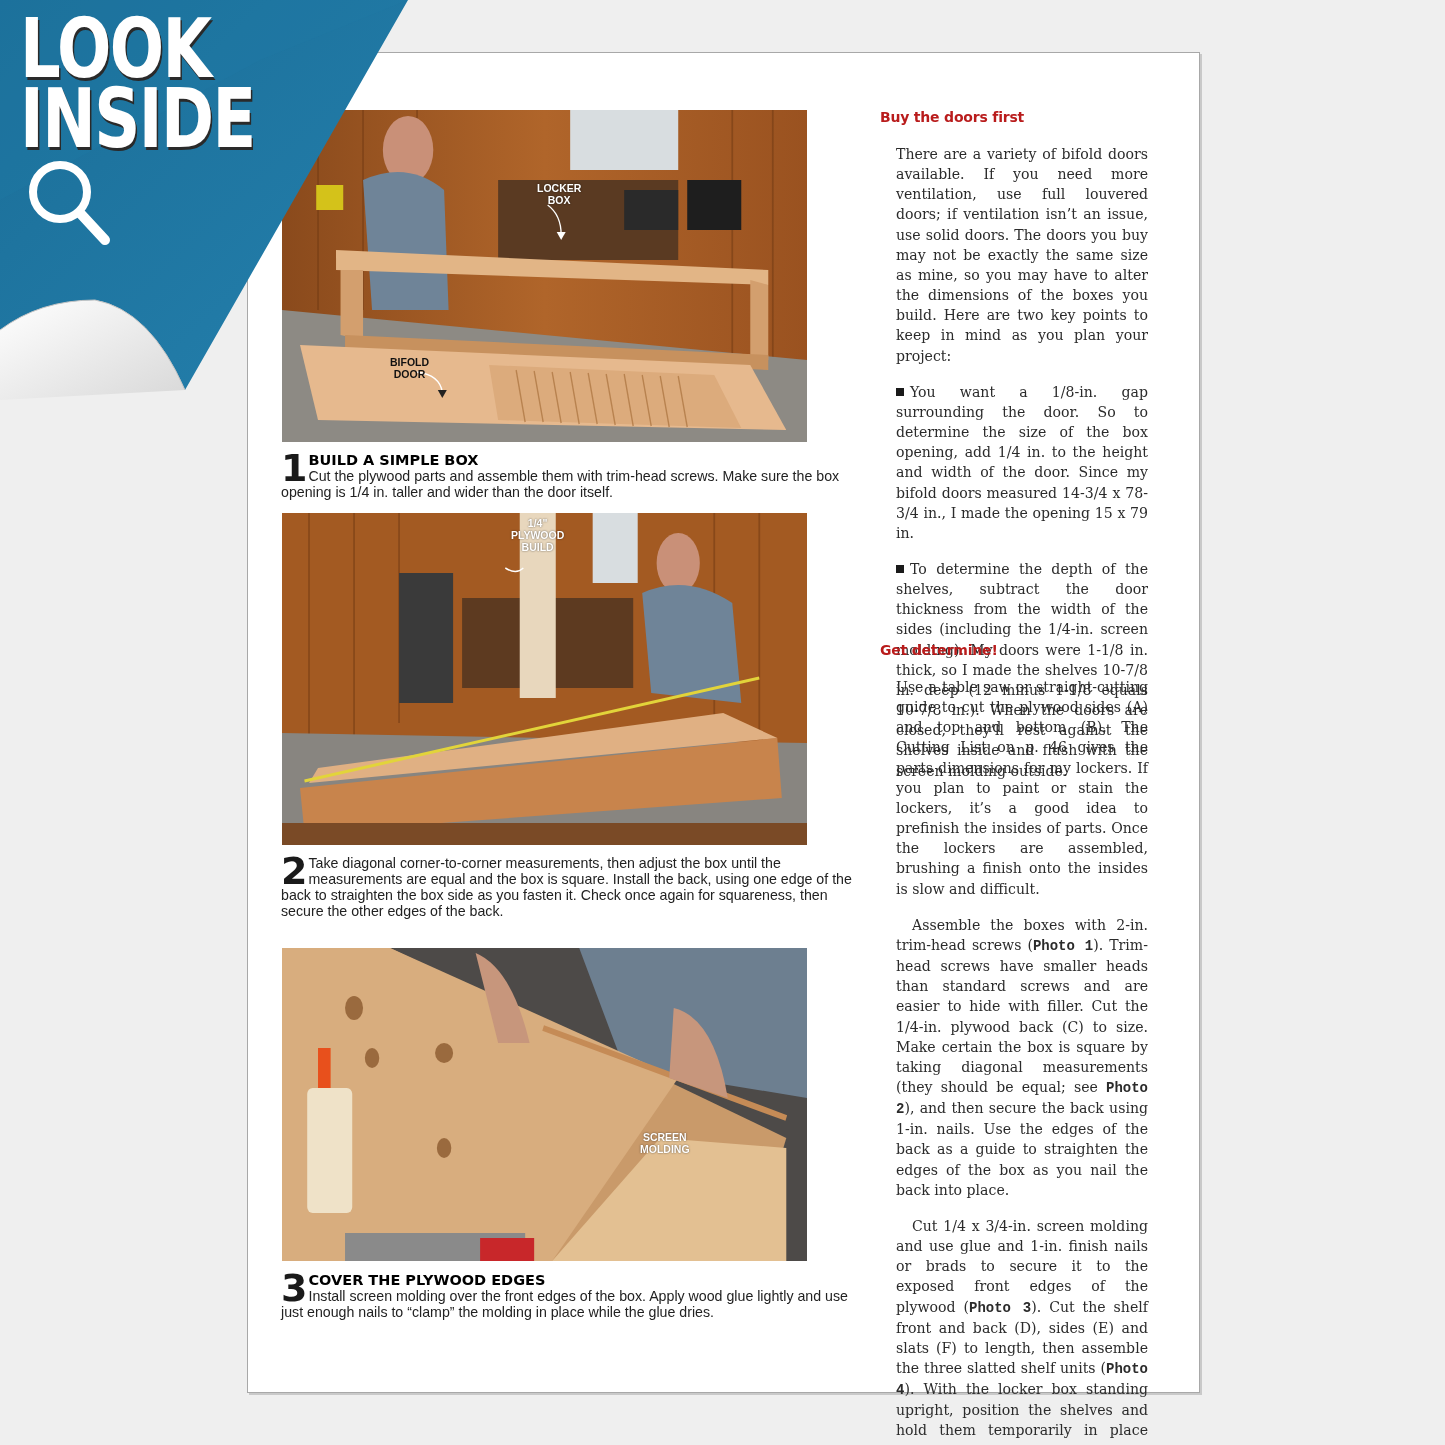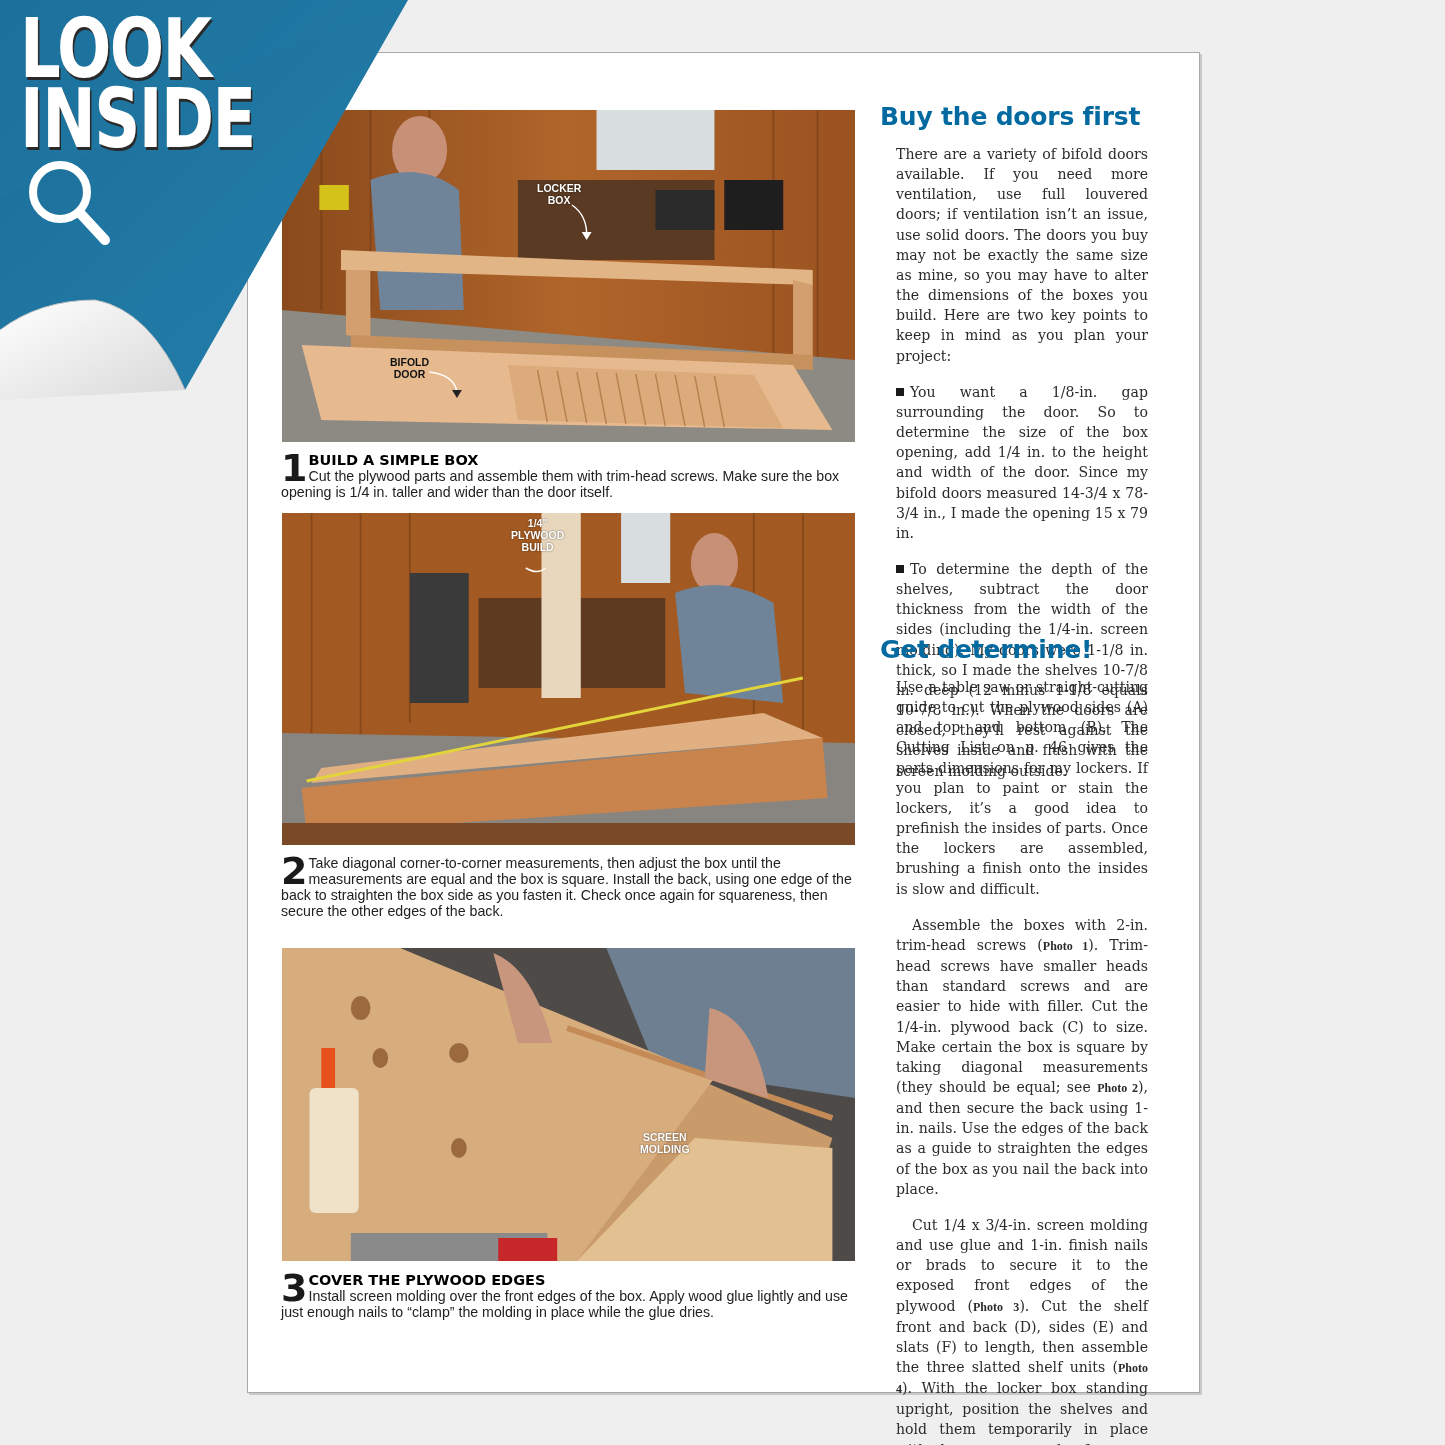--- a/index.html
+++ b/index.html
@@ -9,21 +9,21 @@
     font-family:"DejaVu Serif", serif;
   }
   .page {
     position:absolute; left:247px; top:52px; width:951px; height:1339px;
     background:#ffffff;
     border:1px solid #a8a8a8;
     box-shadow:2px 2px 0 #c9c9c9;
   }
   
   .photo {
-    position:absolute; left:282px; width:573px; overflow:hidden;
+    position:absolute; left:282px; width:525px; overflow:hidden;
   }
   .photo svg { display:block; width:100%; height:100%; }
   .callout {
     position:absolute; color:#fff; font-family:"Liberation Sans", sans-serif;
     font-weight:bold; font-size:10.5px; line-height:12px; text-align:center;
     text-shadow:0 0 2px rgba(0,0,0,.6);
   }
   
   .caption {
     position:absolute; left:281px; width:584px;
@@ -39,30 +39,30 @@
     display:block; font-family:"DejaVu Sans", sans-serif; font-weight:bold;
     font-size:14.5px; line-height:16px; color:#000000;
   }
   
   .col {
     position:absolute; left:880px; width:284px;
     color:#2b2b2b; font-size:14.1px; line-height:20.15px;
     text-align:justify;
   }
   .col h2 {
-    font-family:"DejaVu Sans", sans-serif; font-weight:bold; font-size:25px;
-    line-height:22px; margin:0; color:#0369a1; letter-spacing:-0.2px;
+    font-family:"DejaVu Sans", sans-serif; font-weight:bold; font-size:14px;
+    line-height:22px; margin:0; color:#b91c1c; letter-spacing:-0.2px;
   }
   .col p { margin:16px; }
   .col p.indent { text-indent:16px; }
   .col .bullet::before {
     content:""; display:inline-block; width:8px; height:8px; background:#1a1a1a;
     margin-right:6px; vertical-align:1px;
   }
-  .col b { font-family:Liberation Serif, serif; font-size:12px; }
+  .col b { font-family:Liberation Mono, monospace; font-size:14px; }
   
   .banner { position:absolute; left:0; top:0; width:420px; height:400px; }
   .banner-text {
     position:absolute; left:20px; font-family:"DejaVu Sans", sans-serif;
     font-weight:bold; color:#ffffff; letter-spacing:-2px;
     text-shadow:2px 3px 0 #2a2a2a;
     transform:scaleX(0.78); transform-origin:left top;
   }
 </style>
 </head>

